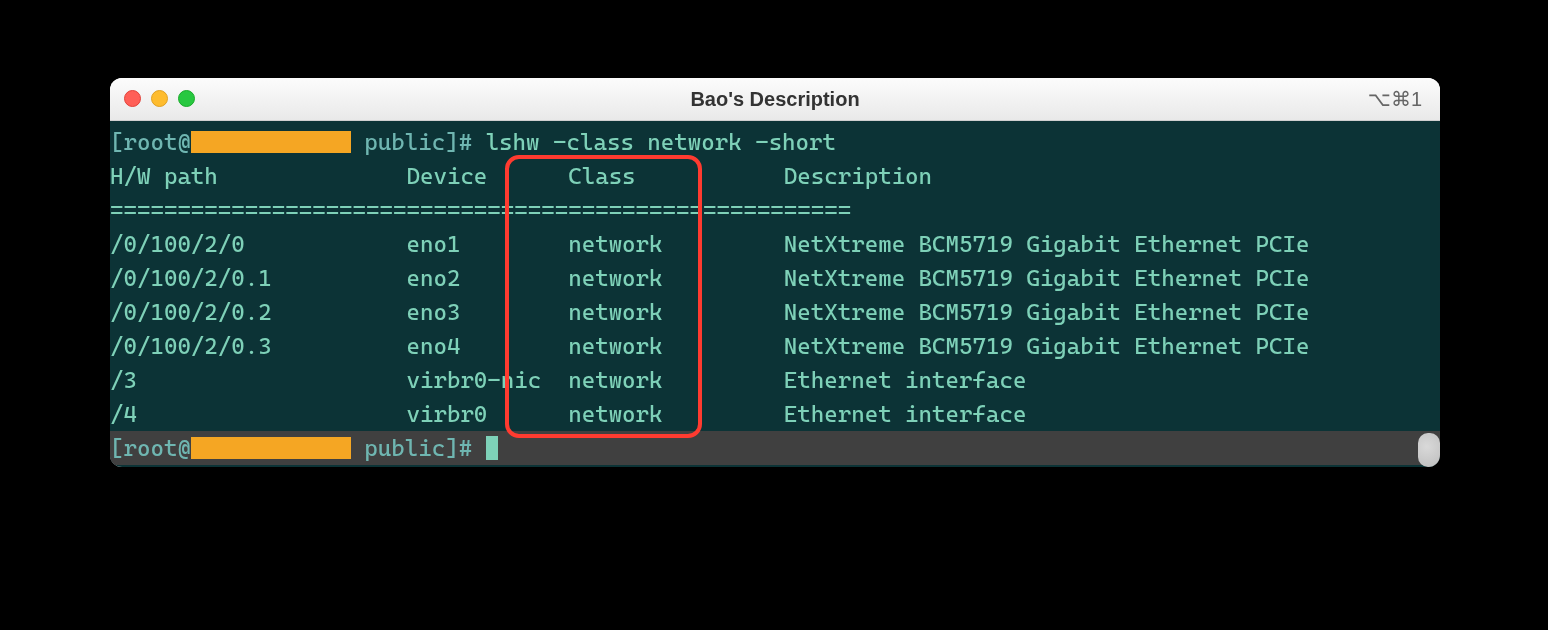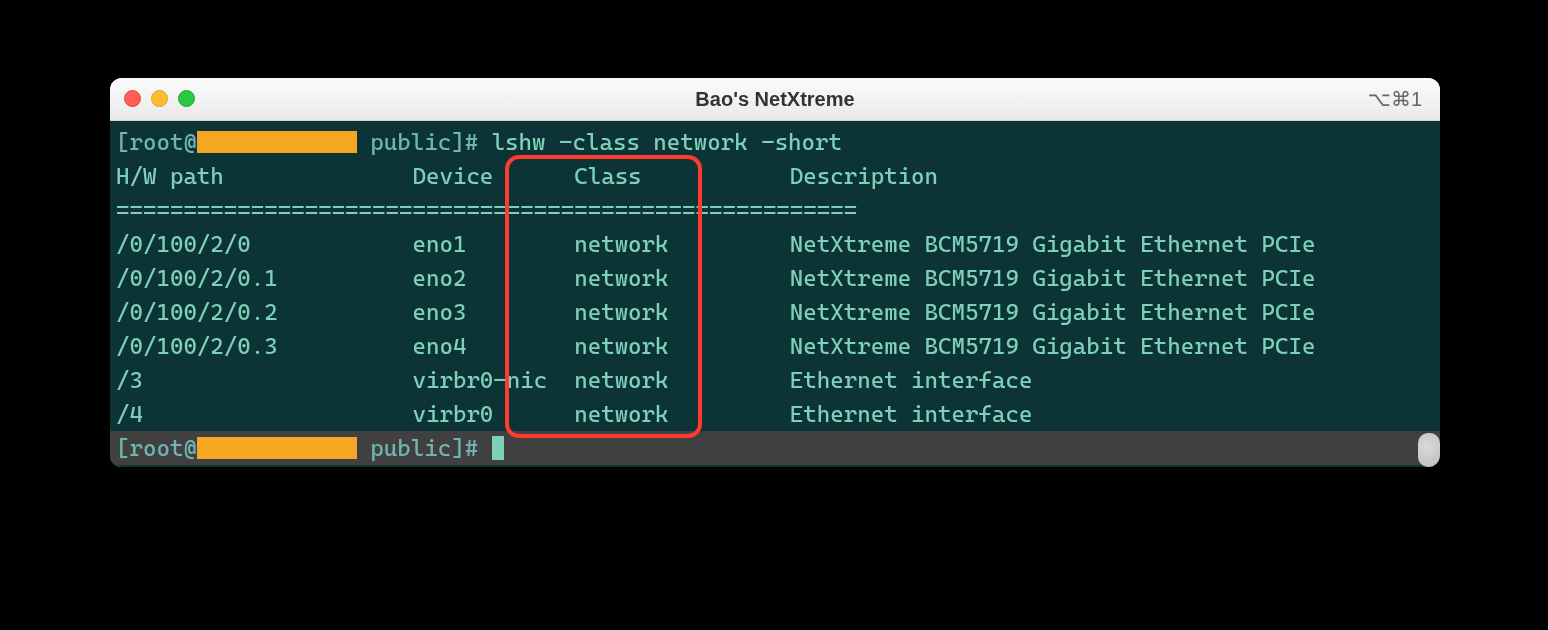--- a/index.html
+++ b/index.html
@@ -18,21 +18,21 @@
   .dot{width:15px;height:15px;border-radius:50%;}
   .dot.red{background:#ff5f57;border:1px solid #e14239;}
   .dot.yellow{background:#febc2e;border:1px solid #dfa023;}
   .dot.green{background:#28c840;border:1px solid #1aab2b;}
   .title{flex:1;text-align:center;font:600 20px -apple-system,Helvetica,Arial,sans-serif;color:#333;}
   .shortcut{position:absolute;right:18px;top:9px;font:400 20px -apple-system,Helvetica,Arial,sans-serif;color:#666;}
   .term{
     background:#0c3336;color:#7ed1b8;
     font-family:ui-monospace,"Menlo","Cascadia Mono",Consolas,monospace;
     font-size:23px;line-height:34px;
-    padding:4px 6px 2px 6px;
+    padding:4px 6px 2px 0;
     white-space:pre;position:relative;
   }
   .line{white-space:pre;}
   .prompt{color:#6fb6b1;}
   .redact{display:inline-block;width:160px;height:22px;background:#f5a623;vertical-align:-3px;}
   .hl-line{background:#404040;}
   .cursor{display:inline-block;width:12px;height:24px;background:#7ed1b8;vertical-align:-4px;}
   .scroll-thumb{
     position:absolute;right:0;bottom:0;width:22px;height:34px;
     background:radial-gradient(circle at 40% 40%,#d9d9d9,#bdbdbd);
@@ -46,18 +46,18 @@
 </head>
 <body>
 
 <div class="window">
   <div class="titlebar">
     <div class="traffic">
       <div class="dot red"></div>
       <div class="dot yellow"></div>
       <div class="dot green"></div>
     </div>
-    <div class="title">Bao's NetXtreme</div>
+    <div class="title">Bao's Description</div>
     <div class="shortcut">⌥⌘1</div>
   </div>
 
   <div class="term" id="term"><div class="line"><span class="prompt">[root@</span><span class="redact"></span><span class="prompt"> public]# </span><span>lshw -class network -short</span></div><div class="line">H/W path              Device      Class           Description</div><div class="line">=======================================================</div><div class="line">/0/100/2/0            eno1        network         NetXtreme BCM5719 Gigabit Ethernet PCIe</div><div class="line">/0/100/2/0.1          eno2        network         NetXtreme BCM5719 Gigabit Ethernet PCIe</div><div class="line">/0/100/2/0.2          eno3        network         NetXtreme BCM5719 Gigabit Ethernet PCIe</div><div class="line">/0/100/2/0.3          eno4        network         NetXtreme BCM5719 Gigabit Ethernet PCIe</div><div class="line">/3                    virbr0-nic  network         Ethernet interface</div><div class="line">/4                    virbr0      network         Ethernet interface</div><div class="line hl-line" style="margin-left: -6px; margin-right: -6px; padding-left: 6px; padding-right: 6px;"><span class="prompt">[root@</span><span class="redact"></span><span class="prompt"> public]# </span><span class="cursor"></span></div><div class="red-box" id="redbox" style="left: 395px; top: 34px; width: 189px; height: 275px;"></div><div class="scroll-thumb"></div></div>
 </div>
 
 </body></html>

